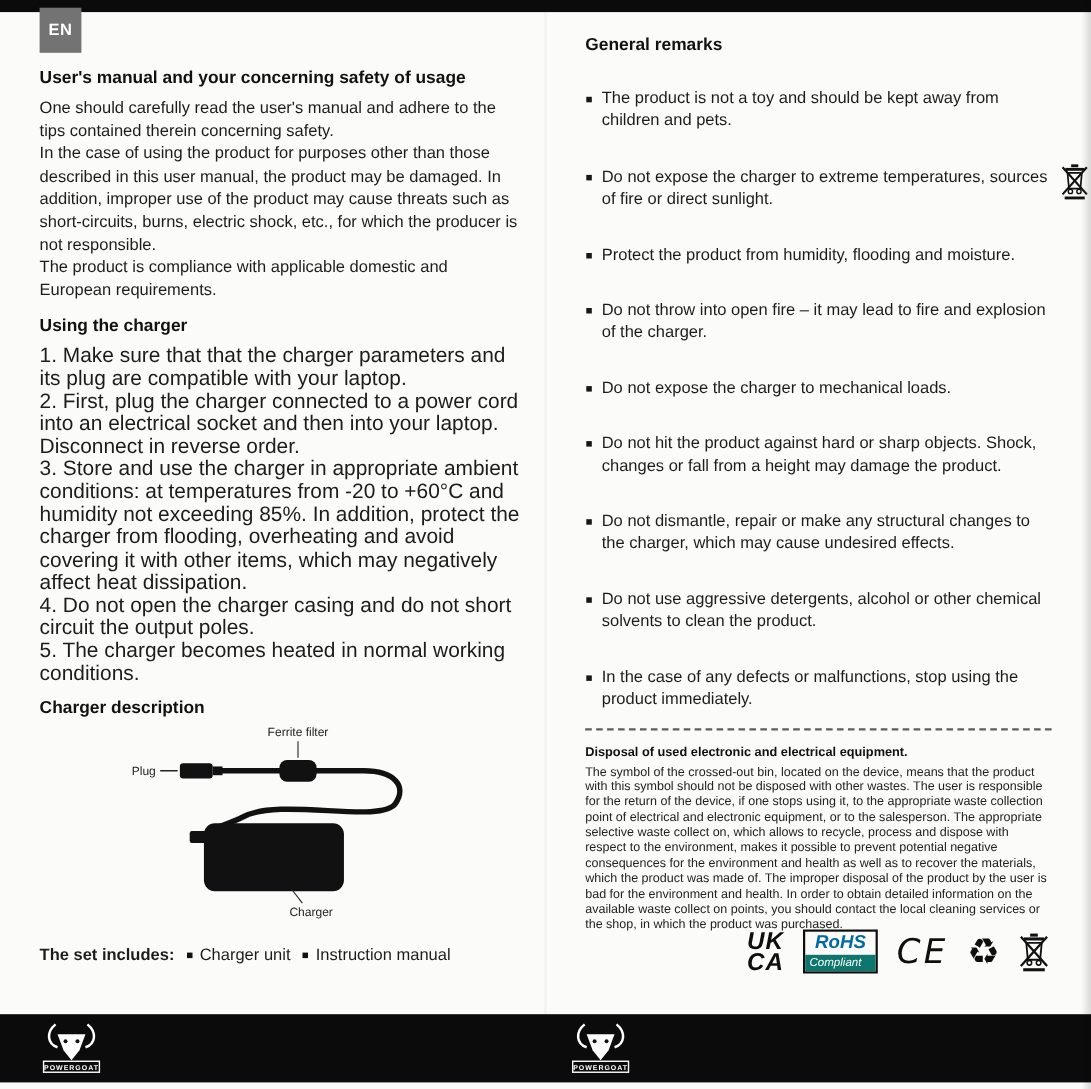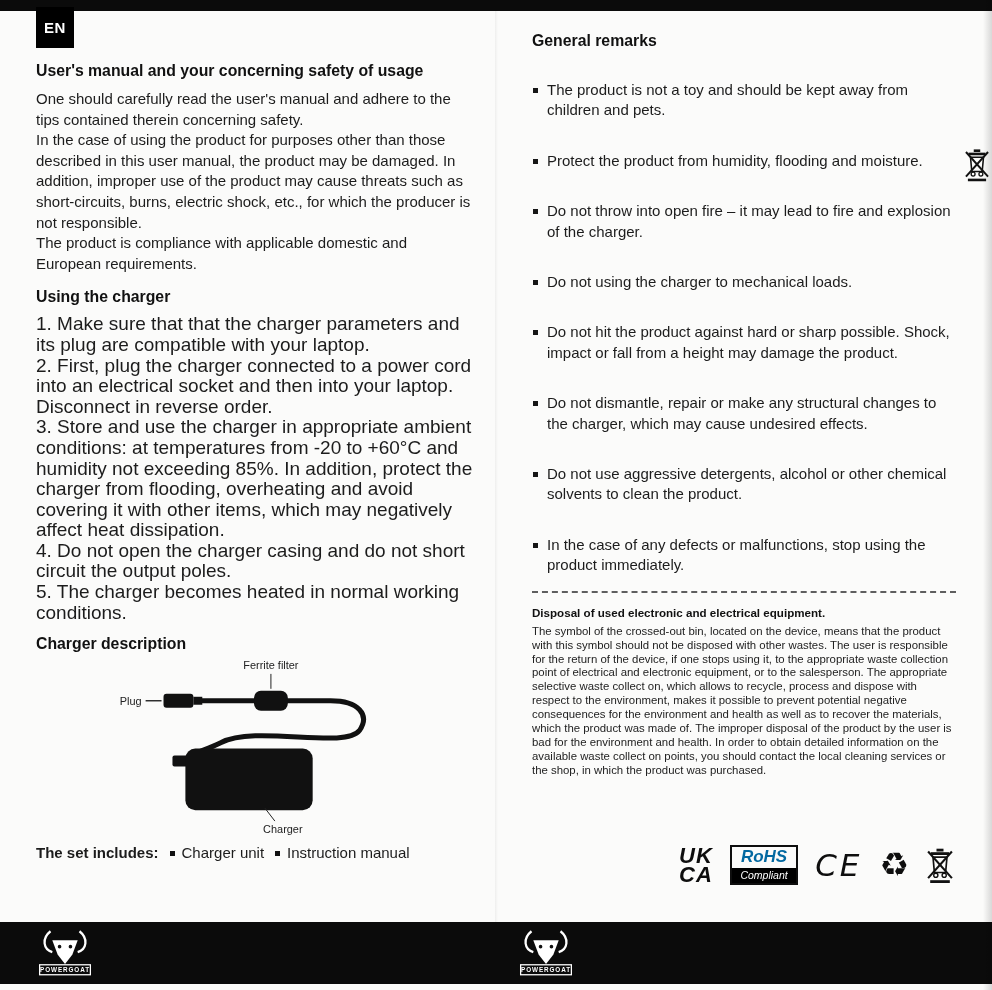--- a/index.html
+++ b/index.html
@@ -6,60 +6,60 @@
   html,body { width:992px; height:990px; }
   body { font-family:"Liberation Sans", sans-serif; color:#1c1c1c; background:#e9e9e7; }
   .page { position:relative; width:992px; height:990px; background:#fbfbfa; overflow:hidden; }
 
   .top-bar { position:absolute; top:0; left:0; width:100%; height:11px; background:#0b0b0b; }
   .edge-shadow-right { position:absolute; right:0; top:0; width:9px; height:100%;
      background:linear-gradient(to right, rgba(0,0,0,0), rgba(0,0,0,0.14)); pointer-events:none; }
   .fold-line { position:absolute; left:495px; top:11px; width:3px; height:911px;
      background:linear-gradient(to right, rgba(0,0,0,0.05), rgba(0,0,0,0)); pointer-events:none; }
 
-  .lang-badge { position:absolute; top:7px; left:36px; width:38px; height:41px; background:#000000;
+  .lang-badge { position:absolute; top:7px; left:36px; width:38px; height:41px; background:#737373;
      color:#fff; font-weight:700; font-size:15px; display:flex; align-items:center; justify-content:center;
      letter-spacing:.5px; }
 
   .col-left  { position:absolute; left:36px;  top:62px; width:438px; }
   .col-right { position:absolute; left:532px; top:32px; width:424px; }
 
   h2 { font-size:15.8px; font-weight:700; color:#111; }
   .h-safety { margin:0 0 9px; }
   .h-using { margin:14px 0 8px; }
   .h-desc { margin:12px 0 4px; }
   .h-remarks { margin:0 0 23px; }
 
   .body-p { font-size:15px; line-height:20.6px; }
   .step { font-size:19px; line-height:20.6px; }
 
   
   .diagram { display:block; margin-top:4px; }
   .dlabel { font-size:11px; fill:#222; font-family:"Liberation Sans", sans-serif; }
 
-  .set-row { margin-top:8px; font-size:15px; white-space:nowrap; }
+  .set-row { margin-top:24px; font-size:15px; white-space:nowrap; }
   .set-label { font-weight:700; }
   .sq { display:inline-block; width:5px; height:5px; background:#111; margin:0 7px 2px 11px; vertical-align:middle; }
 
   
   .remarks { list-style:none; }
   .remark { position:relative; padding-left:15px; margin-bottom:2px; font-size:15px; line-height:20.4px;margin-top:30px; }
   .remark::before { content:""; position:absolute; left:1px; top:8px; width:5px; height:5px; background:#161616; }
 
   .divider { border:none; border-top:2px dashed #5e5e5e; margin:15px 0 13px; }
 
   .disposal-h { font-size:11.6px; font-weight:700; margin-bottom:6px; color:#111; }
   .disposal-p { font-size:11.4px; line-height:13.9px; color:#222; }
 
   
   .marks { position:absolute; top:845px; right:38px; display:flex; align-items:center; gap:17px;font-style:italic; }
   .ukca { font-weight:700; font-size:22px; line-height:19px; letter-spacing:1px; color:#0e0e0e; }
   .rohs { border:2.5px solid #0e0e0e; background:#fbfbfa; }
   .rohs-top { font-weight:700; font-size:17px; text-align:center; padding:0 9px 1px; color:#0369a1; }
-  .rohs-bottom { background:#000000; color:#fff; font-size:10.5px; text-align:center; padding:1px 4px 2px; }
+  .rohs-bottom { background:#0f766e; color:#fff; font-size:10.5px; padding:1px 4px 2px; }
   .ce { font-size:31px; font-weight:400; letter-spacing:3px; color:#0e0e0e; font-family:"DejaVu Sans", sans-serif; }
   .recycle { font-size:33px; line-height:32px; color:#0e0e0e; font-family:"DejaVu Sans", sans-serif; }
 
   .edge-bin { position:absolute; top:148px; right:2px; }
 
   
   .footer-bar { position:absolute; top:922px; left:0; width:100%; height:62px; background:#0b0b0b; }
   .goat-logo { position:absolute; top:5px; }
   .goat-logo.first { left:36px; }
   .goat-logo.second { left:517px; }
@@ -113,24 +113,25 @@
 
     <div class="set-row">
       <span class="set-label">The set includes:</span><span class="sq"></span><span>Charger unit</span><span class="sq"></span><span>Instruction manual</span>
     </div>
   </div>
 
   <div class="col-right">
     <h2 class="h-remarks">General remarks</h2>
     <ul class="remarks">
       <li class="remark">The product is not a toy and should be kept away from children and pets.</li>
+      <li class="remark">Do not expose the charger to extreme temperatures, sources of fire or direct sunlight.</li>
       <li class="remark">Protect the product from humidity, flooding and moisture.</li>
       <li class="remark">Do not throw into open fire – it may lead to fire and explosion of the charger.</li>
-      <li class="remark">Do not using the charger to mechanical loads.</li>
-      <li class="remark">Do not hit the product against hard or sharp possible. Shock, impact or fall from a height may damage the product.</li>
+      <li class="remark">Do not expose the charger to mechanical loads.</li>
+      <li class="remark">Do not hit the product against hard or sharp objects. Shock, changes or fall from a height may damage the product.</li>
       <li class="remark">Do not dismantle, repair or make any structural changes to the charger, which may cause undesired effects.</li>
       <li class="remark">Do not use aggressive detergents, alcohol or other chemical solvents to clean the product.</li>
       <li class="remark">In the case of any defects or malfunctions, stop using the product immediately.</li>
     </ul>
 
     <hr class="divider">
 
     <div class="disposal-h">Disposal of used electronic and electrical equipment.</div>
     <p class="disposal-p">The symbol of the crossed-out bin, located on the device, means that the product with this symbol should not be disposed with other wastes. The user is responsible for the return of the device, if one stops using it, to the appropriate waste collection point of electrical and electronic equipment, or to the salesperson. The appropriate selective waste collect on, which allows to recycle, process and dispose with respect to the environment, makes it possible to prevent potential negative consequences for the environment and health as well as to recover the materials, which the product was made of. The improper disposal of the product by the user is bad for the environment and health. In order to obtain detailed information on the available waste collect on points, you should contact the local cleaning services or the shop, in which the product was purchased.</p>
   </div>

